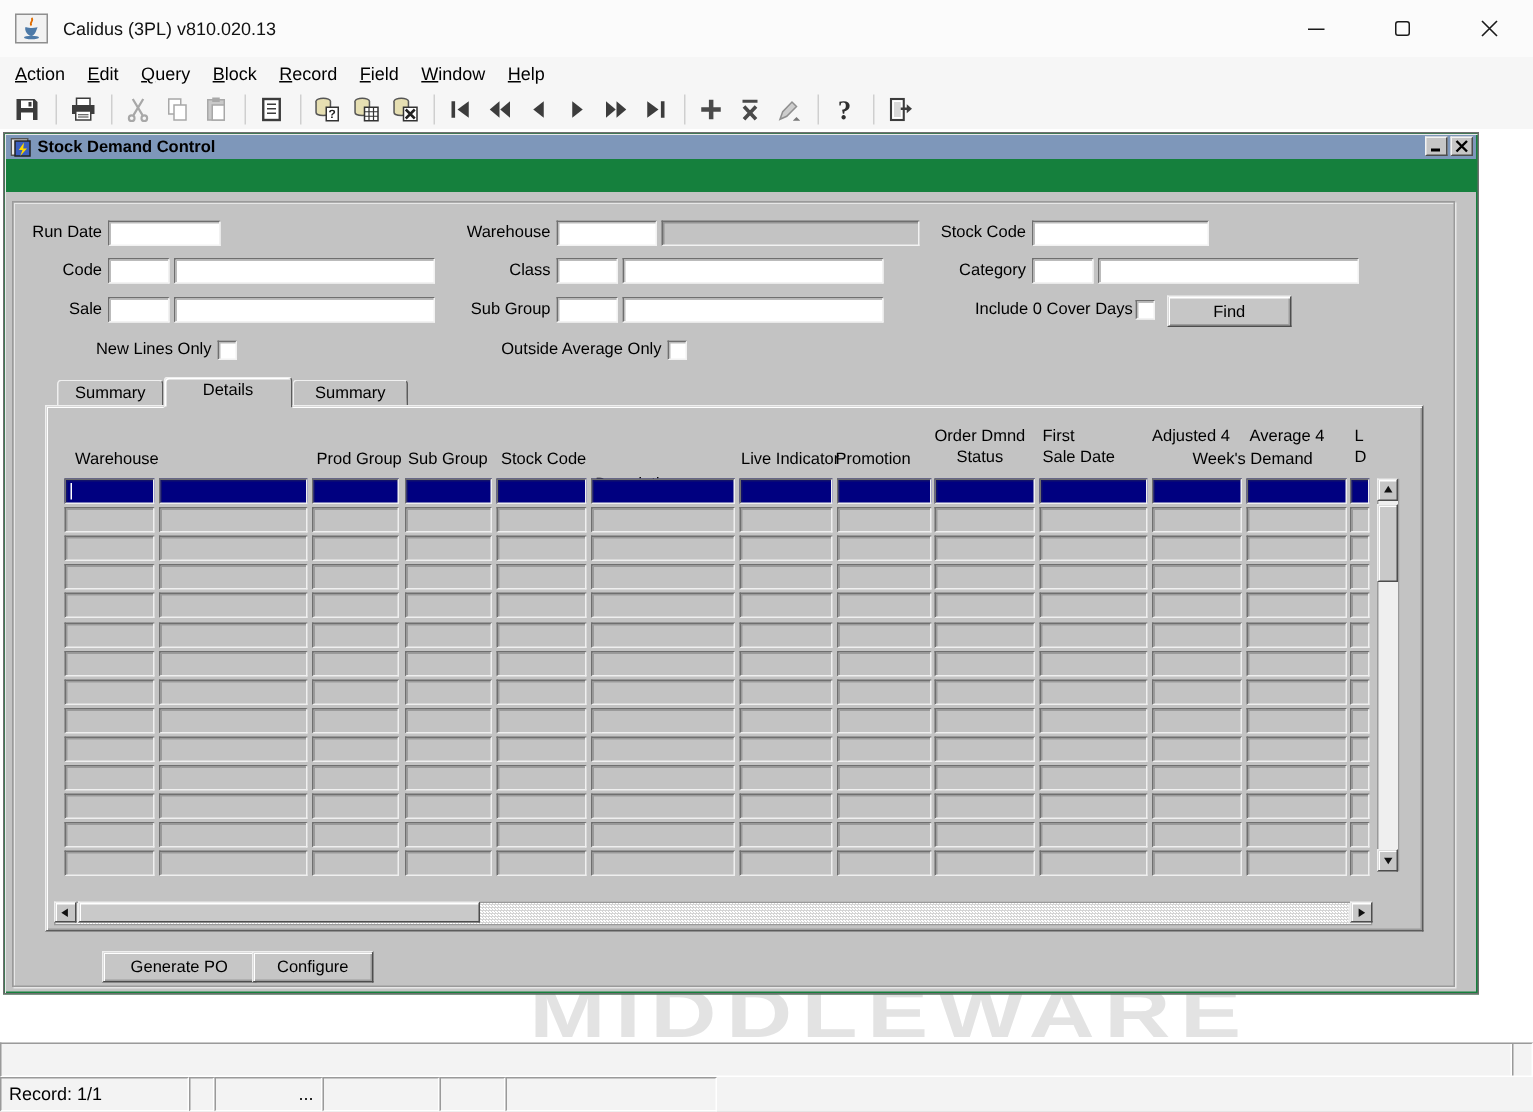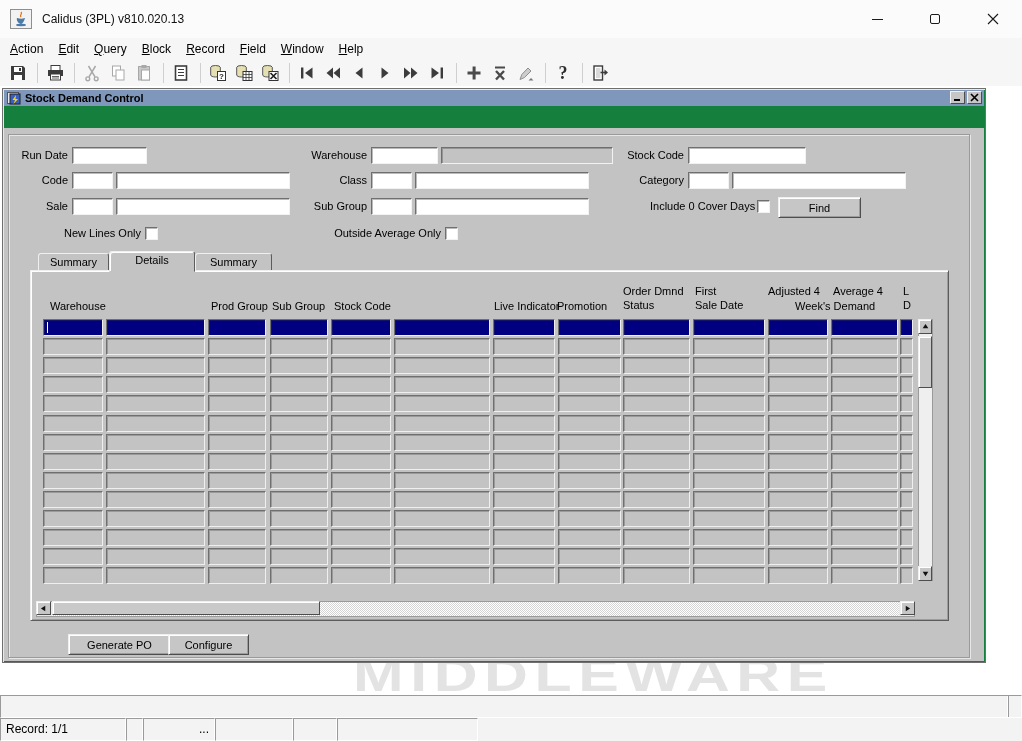--- a/index.html
+++ b/index.html
@@ -317,21 +317,21 @@
       <div class="tabpanel"></div>
 
       <div id="grid">
           <div class="hdr" style="left: 46px; top: 172px;">Warehouse</div>
           <div class="hdr" style="left: 207px; top: 172px;">Prod Group</div>
           <div class="hdr" style="left: 268px; top: 172px;">Sub Group</div>
           <div class="hdr" style="left: 330px; top: 172px;">Stock Code</div>
           <div class="hdr" style="left: 392px; top: 189px; font-style: italic;">Description</div>
           <div class="hdr" style="left: 490px; top: 172px;">Live Indicator</div>
           <div class="hdr" style="left: 553px; top: 172px;">Promotion</div>
-          <div class="hdr" style="left: 619px; top: 157px;">Order Dmnd
+          <div class="hdr" style="left: 619px; top: 157px; text-align: center;">Order Dmnd
 Status</div>
           <div class="hdr" style="left: 691px; top: 157px;">First
 Sale Date</div>
           <div class="hdr" style="left: 764px; top: 157px;">Adjusted 4</div>
           <div class="hdr" style="left: 791px; top: 172px;">Week's Demand</div>
           <div class="hdr" style="left: 829px; top: 157px;">Average 4</div>
           <div class="hdr" style="left: 899px; top: 157px;">L
 D</div>
           <div class="cell sel" style="left: 39px; top: 191px; width: 60px;">
             <div class="caret"></div>

